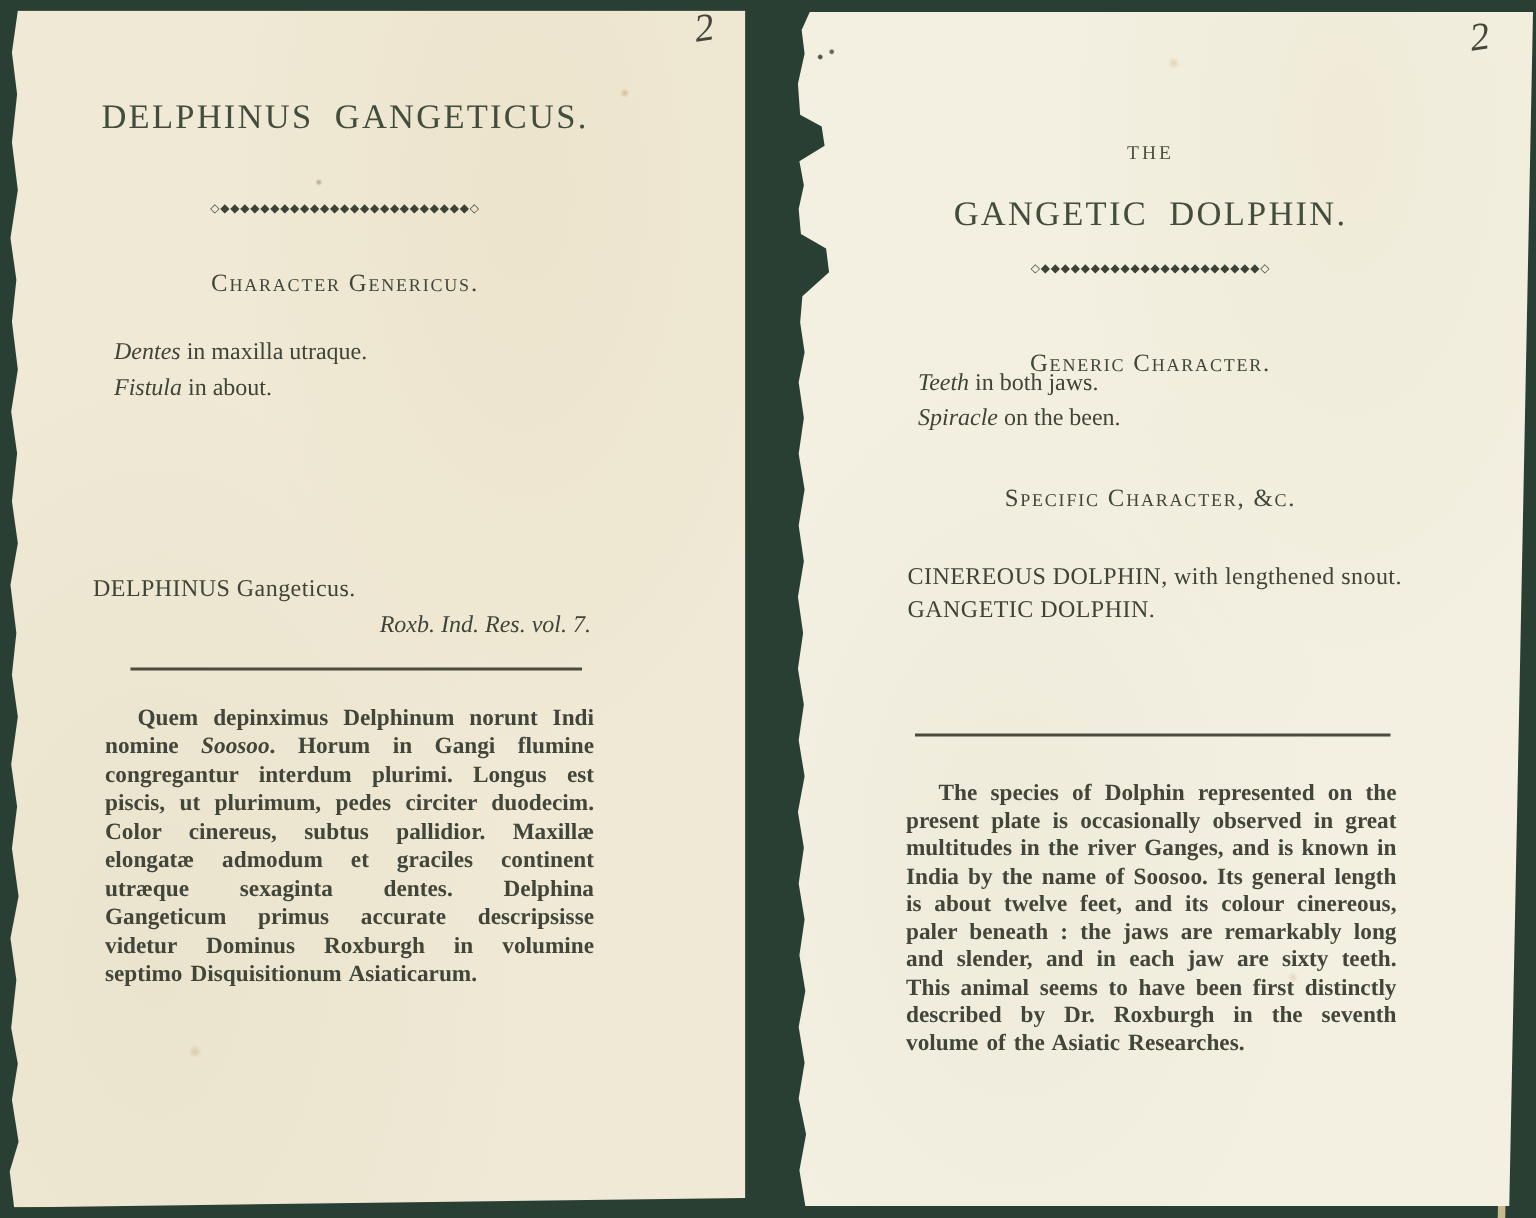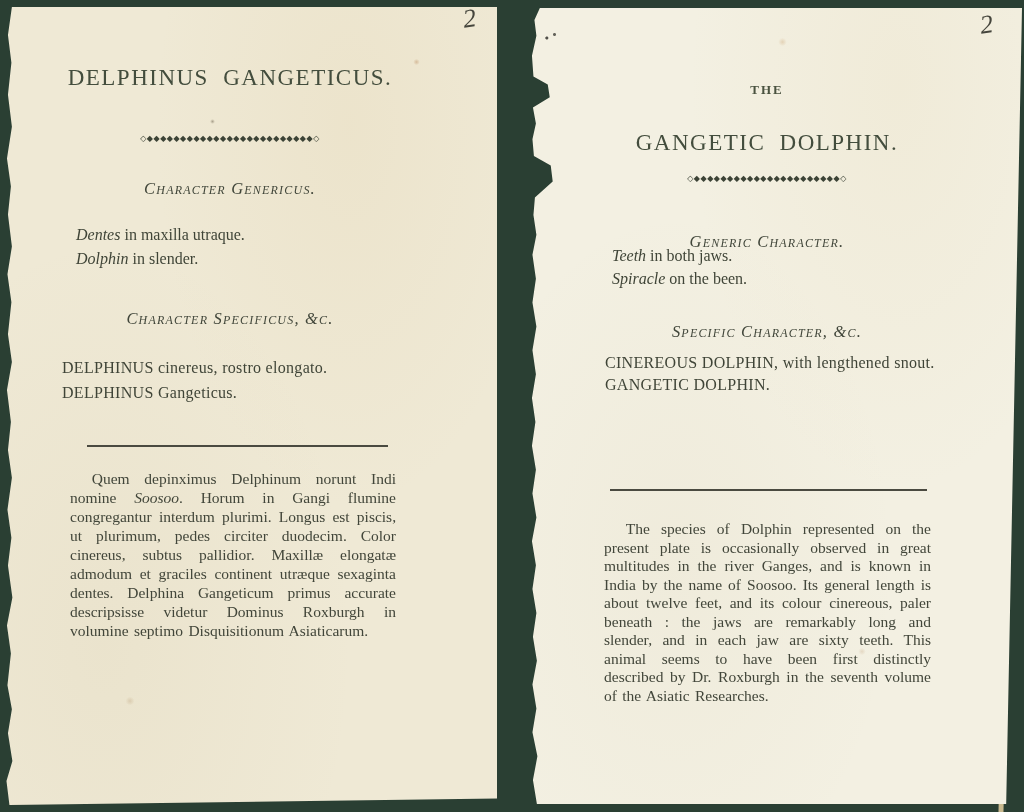--- a/index.html
+++ b/index.html
@@ -67,64 +67,64 @@
     letter-spacing:1.5px;word-spacing:7px;
   }
   .pretitle{
     margin:0;font-weight:normal;font-size:13px;color:#49523f;letter-spacing:2px;
   }
   .ornament{
     font-family:"DejaVu Sans",sans-serif;
     font-size:8px;letter-spacing:0.5px;color:#3c4336;line-height:12px;
   }
   .sc-head{
-    margin:0;font-weight:normal;font-style:italic;font-variant:small-caps;
+    margin:0;font-weight:normal;font-variant:small-caps;
     font-size:16.5px;letter-spacing:1.2px;color:#41463a;
   }
   .charline{position:absolute;font-size:16px;}
   .charline i{font-style:italic;}
   .specline{position:absolute;font-size:16px;letter-spacing:0.3px;}
   .hang{
     text-indent:-2.6em;padding-left:2.6em;text-align:justify;
   }
   .citation{
     position:absolute;font-style:italic;font-size:16px;text-align:right;
   }
   .rule{
     position:absolute;height:1.5px;background:#4a4a40;border:none;margin:0;
   }
   .para{
     position:absolute;margin:0;font-size:15.5px;text-align:justify;
-    text-indent:1.4em;word-spacing:1.5px;color:#42463a;
+    text-indent:1.4em;word-spacing:1.5px;color:#42463a;font-weight:bold;
   }
   .para-left{left:65px;top:462px;width:326px;line-height:19px;}
   .para-right{left:76px;top:512px;width:327px;line-height:18.5px;}
   .para i{font-style:italic;}
 
   
   .t-left{top:58px;}
   .o-left{top:126px;}
   .h-gen-left{top:172px;}
   .page-left .cl-1{left:71px;top:219px;}
   .page-left .cl-2{left:71px;top:243px;}
   .h-spec-left{top:302px;}
   .page-left .sl-1{left:57px;top:352px;}
   .page-left .sl-2{left:57px;top:377px;}
   .cit-left{left:57px;top:401px;width:332px;}
   .rule-left{left:82px;top:438px;width:301px;}
 
   
-  .pt-right{top:74px;font-weight:bold;}
+  .pt-right{top:86px;}
   .t-right{top:122px;}
   .o-right{top:165px;}
   .h-gen-right{top:196px;margin-top:28px;}
   .page-right .cl-1{left:84px;top:239px;}
   .page-right .cl-2{left:84px;top:262px;}
   .h-spec-right{top:314px;}
-  .specblock{position:absolute;left:77px;top:344px;width:330px;line-height:21.5px;}
+  .specblock{position:absolute;left:77px;top:366px;width:330px;line-height:21.5px;}
   .specblock .specline{position:static;}
   .rule-right{left:82px;top:481px;width:317px;}
 
   
   .fox{position:absolute;border-radius:50%;pointer-events:none;}
   .fox-a{left:408px;top:52px;width:7px;height:6px;background:radial-gradient(circle,rgba(170,110,60,.35),transparent 70%);}
   .fox-b{left:205px;top:112px;width:5px;height:5px;background:radial-gradient(circle,rgba(90,80,60,.45),transparent 70%);}
   .fox-c{left:120px;top:690px;width:10px;height:8px;background:radial-gradient(circle,rgba(160,120,70,.22),transparent 70%);}
   .fox-d{left:250px;top:30px;width:9px;height:8px;background:radial-gradient(circle,rgba(190,140,80,.28),transparent 70%);}
   .fox-e{left:330px;top:640px;width:8px;height:7px;background:radial-gradient(circle,rgba(170,120,70,.2),transparent 70%);}
@@ -147,28 +147,27 @@
     <h1 class="title centered t-left">DELPHINUS GANGETICUS.</h1>
 
     <div class="ornament centered o-left">◇◆◆◆◆◆◆◆◆◆◆◆◆◆◆◆◆◆◆◆◆◆◆◆◆◆◇</div>
 
     <h2 class="sc-head centered h-gen-left">Character Genericus.</h2>
 
     <div class="charline cl-1">
       <i>Dentes</i><span> in maxilla utraque.</span>
     </div>
     <div class="charline cl-2">
-      <i>Dolphin</i><span> in slender.</span>
-    </div>
-
-    <h2 class="sc-head centered h-spec-left">Character Specificus, &amp;c.</h2>
-
-    <div class="specline sl-1">DELPHINUS cinereus, rostro elongato.</div>
+      <i>Fistula</i><span> in about.</span>
+    </div>
+
+
     <div class="specline sl-2">DELPHINUS Gangeticus.</div>
 
+    <div class="citation cit-left">Roxb. Ind. Res. vol. 7.</div>
 
     <div class="rule rule-left"></div>
 
     <p class="para para-left"><span>Quem depinximus Delphinum norunt Indi nomine </span><i>Soosoo</i><span>. Horum in Gangi flumine congregantur interdum plurimi. Longus est piscis, ut plurimum, pedes circiter duodecim. Color cinereus, subtus pallidior. Maxillæ elongatæ admodum et graciles continent utræque sexaginta dentes. Delphina Gangeticum primus accurate descripsisse videtur Dominus Roxburgh in volumine septimo Disquisitionum Asiaticarum.</span></p>
 
     <div class="fox fox-a"></div>
     <div class="fox fox-b"></div>
     <div class="fox fox-c"></div>
   </section>
 

